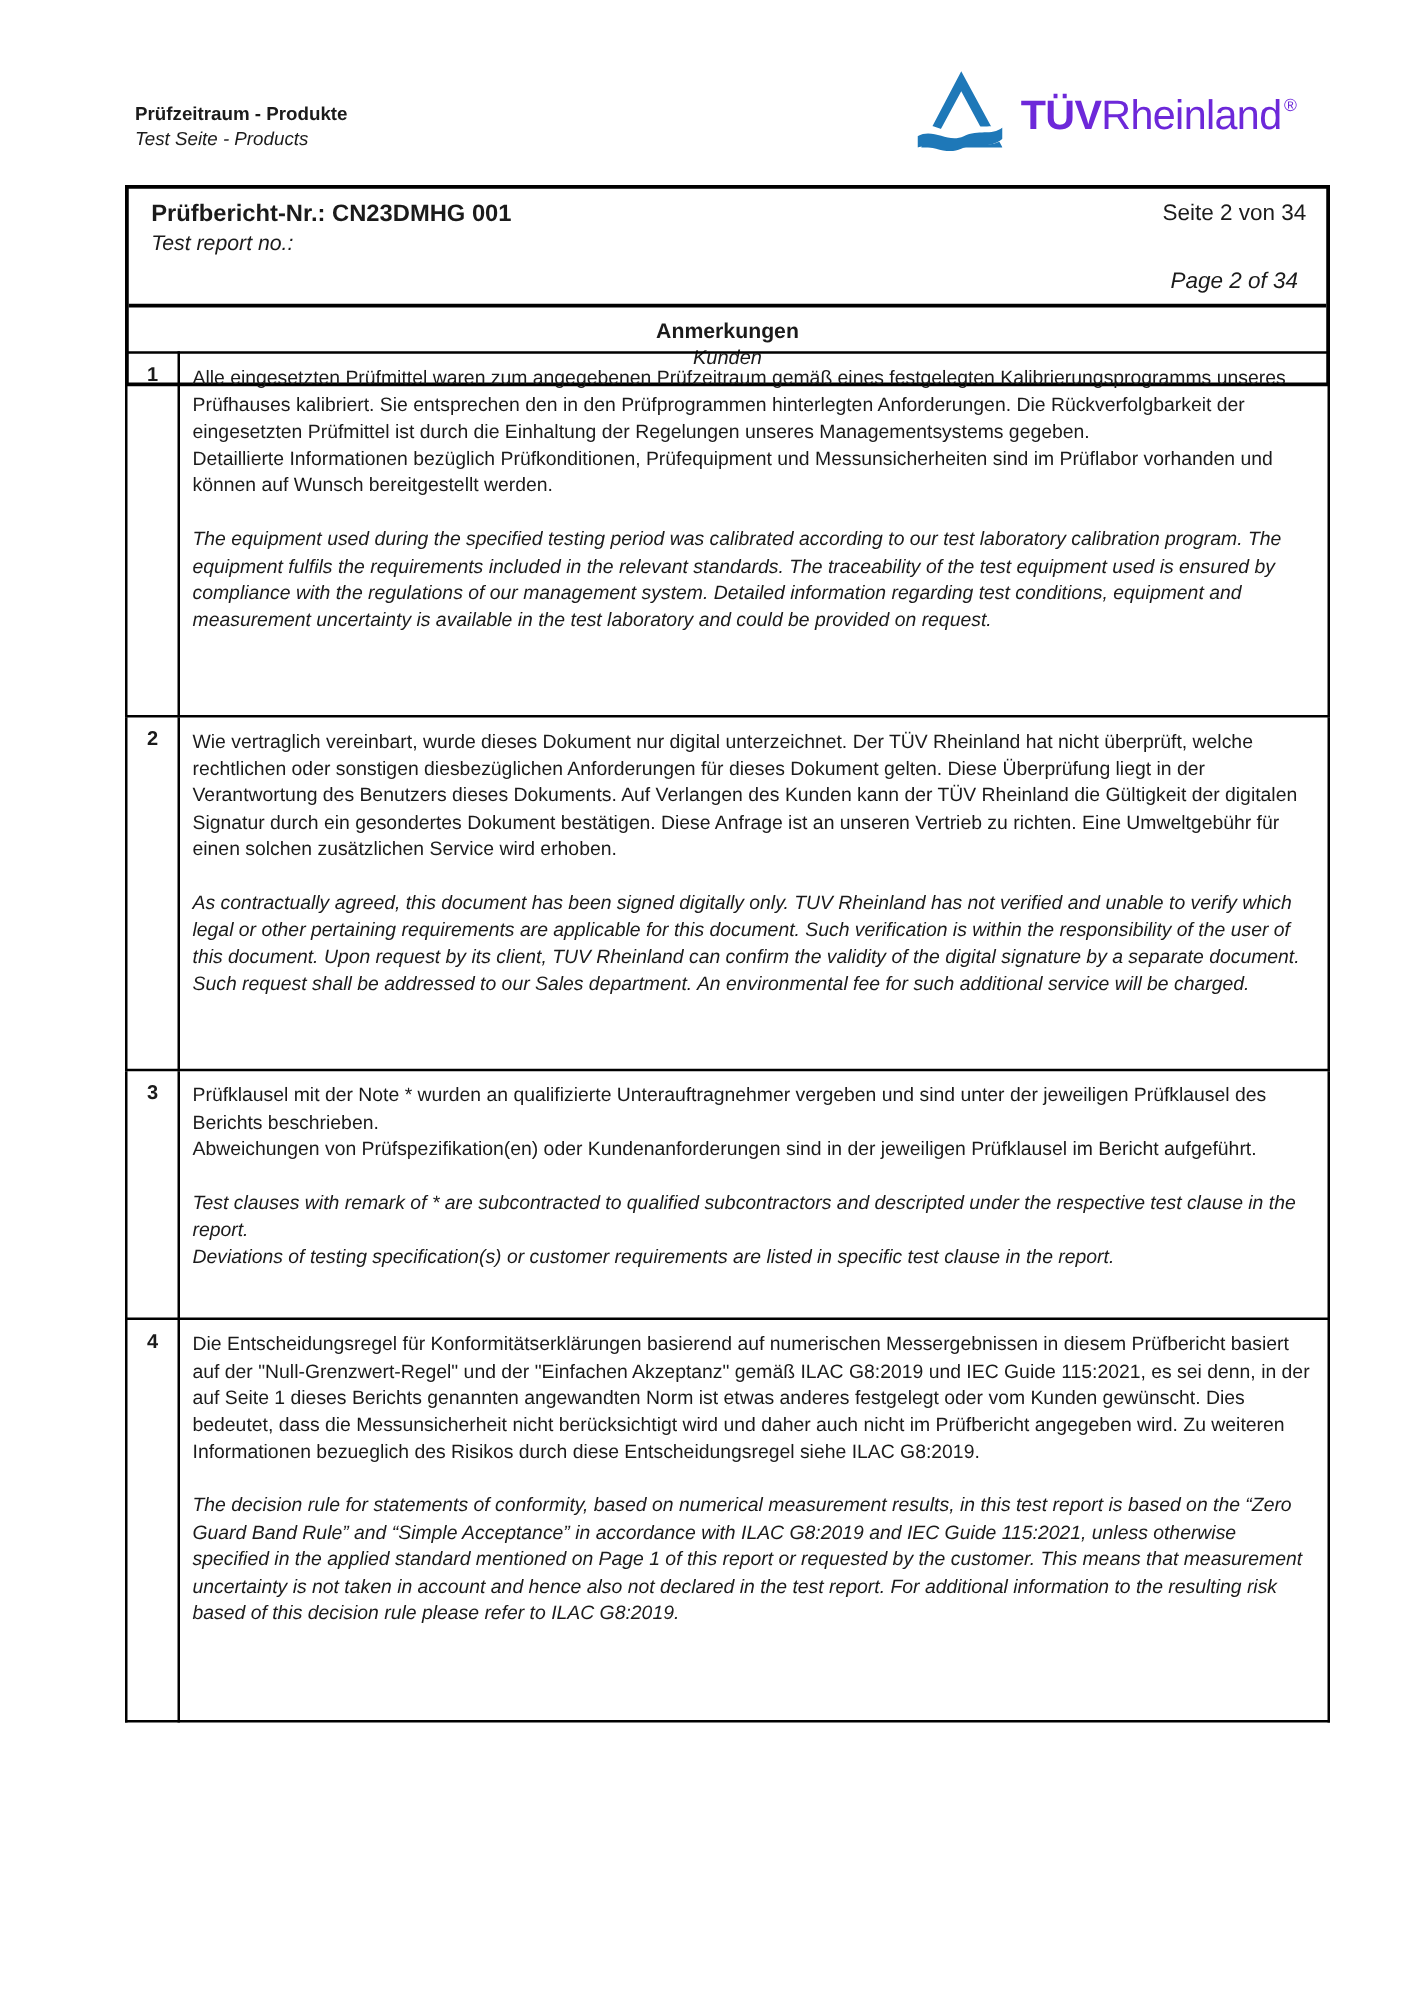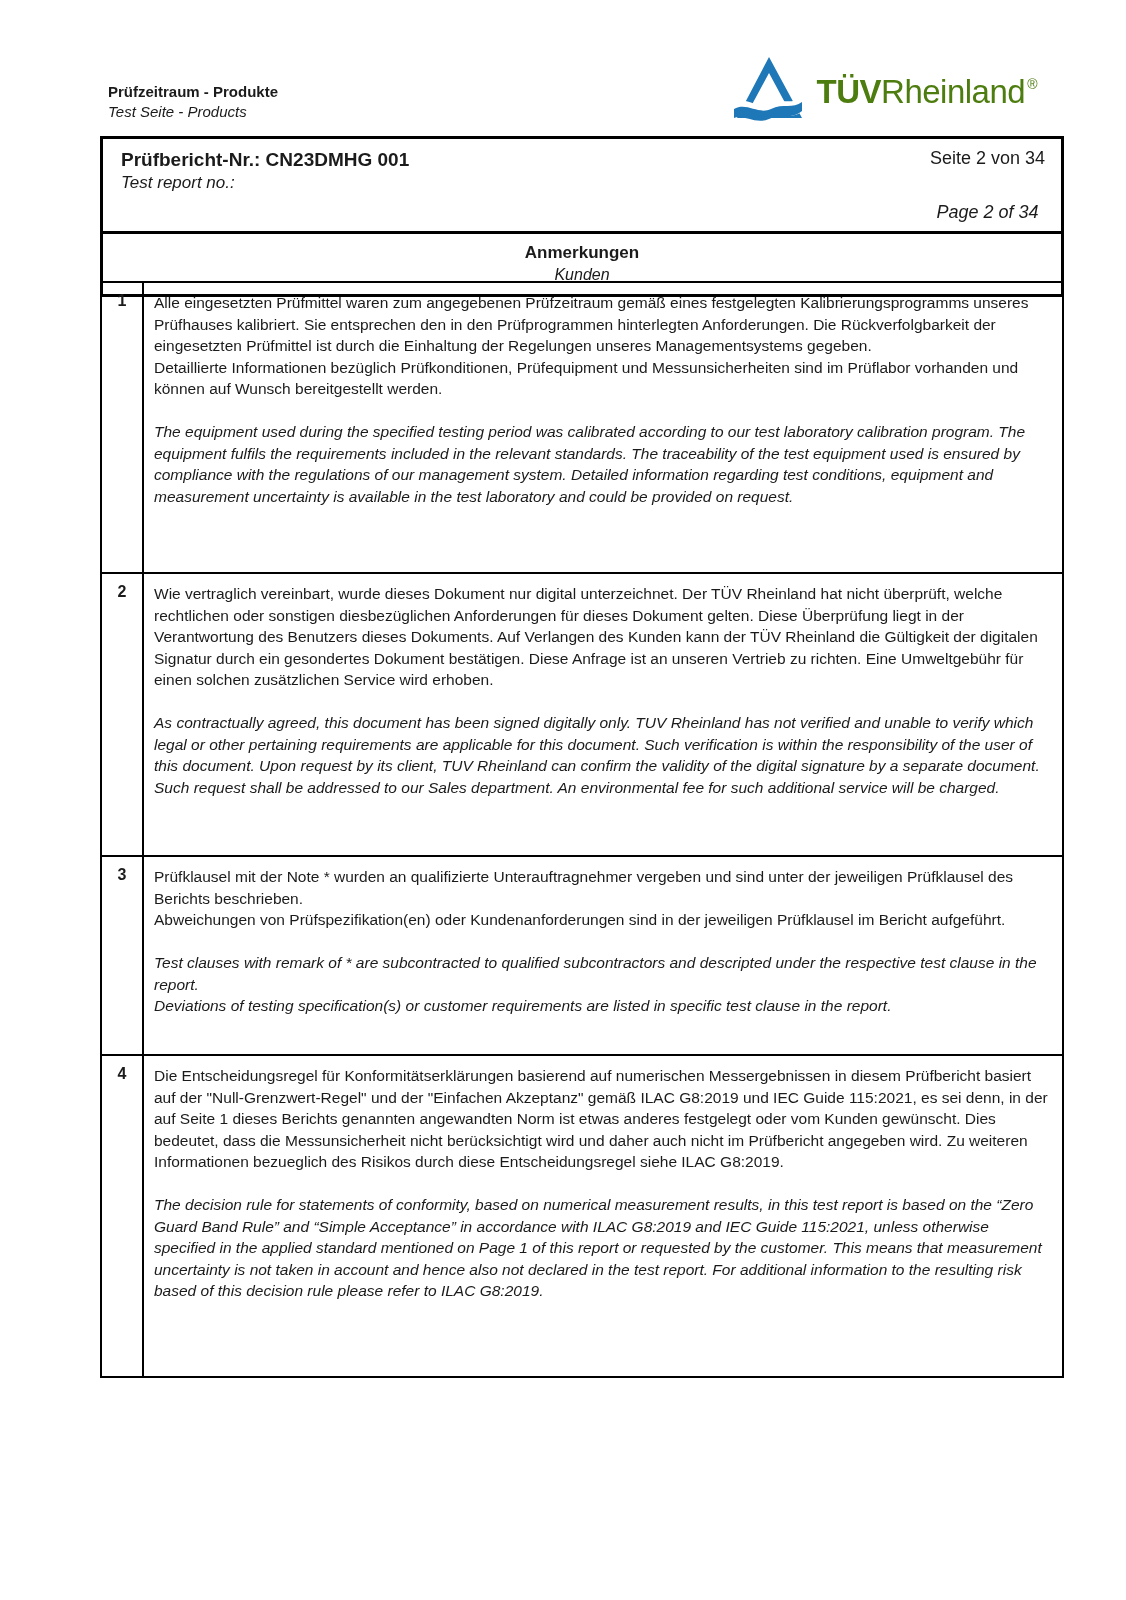--- a/index.html
+++ b/index.html
@@ -13,27 +13,27 @@
   .page{position:absolute;inset:0;}
 
   
   .doc-type{position:absolute;left:108px;top:82px;font-size:15px;line-height:20px;}
   .doc-type-de{font-weight:bold;}
   .doc-type-en{font-style:italic;}
 
   
   .logo{position:absolute;top:56px;right:89px;display:flex;align-items:center;gap:15px;}
   .logo-triangle{color:var(--brand-blue,#1E78B8);display:inline-flex;}
-  .logo-text{font-size:33px;color:#4d7c0f;letter-spacing:-0.5px;white-space:nowrap;}
+  .logo-text{font-size:33px;color:#6d28d9;letter-spacing:-0.5px;white-space:nowrap;}
   .logo-text b{font-weight:bold;}
   .logo-text sup{font-size:14px;font-weight:normal;vertical-align:14px;margin-left:2px;}
 
   
   .title-box{
-    position:absolute;left:100px;top:136px;width:958px;
+    position:absolute;left:100px;top:148px;width:958px;
     border:3px solid #000;background:#fff;
   }
   .title-row1{display:flex;justify-content:space-between;align-items:flex-start;padding:9px 16px 9px 18px;min-height:44px;}
   .report-no-de{font-weight:bold;font-size:19px;line-height:24px;}
   .report-no-en{font-style:italic;font-size:17px;line-height:22px;}
   .page-no{text-align:center;font-size:18px;line-height:19px;padding-top:1px;}
   .page-no .italic{font-style:italic;margin-top:35px;}
   .title-row2{border-top:3px solid #000;text-align:center;padding:7px 16px 9px;}
   .sec-de{font-weight:bold;font-size:17px;line-height:23px;}
   .sec-en{font-style:italic;font-size:16px;line-height:21px;}

